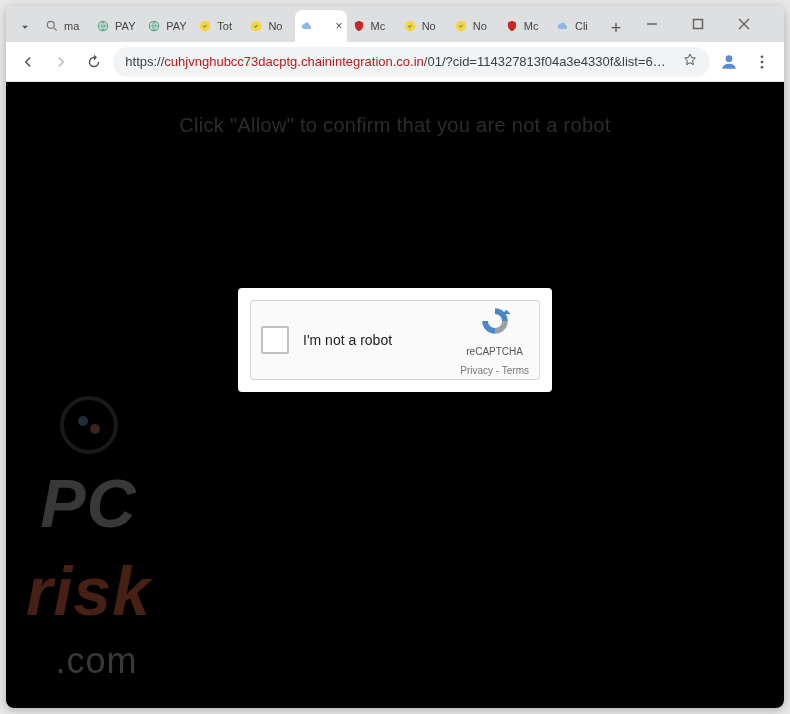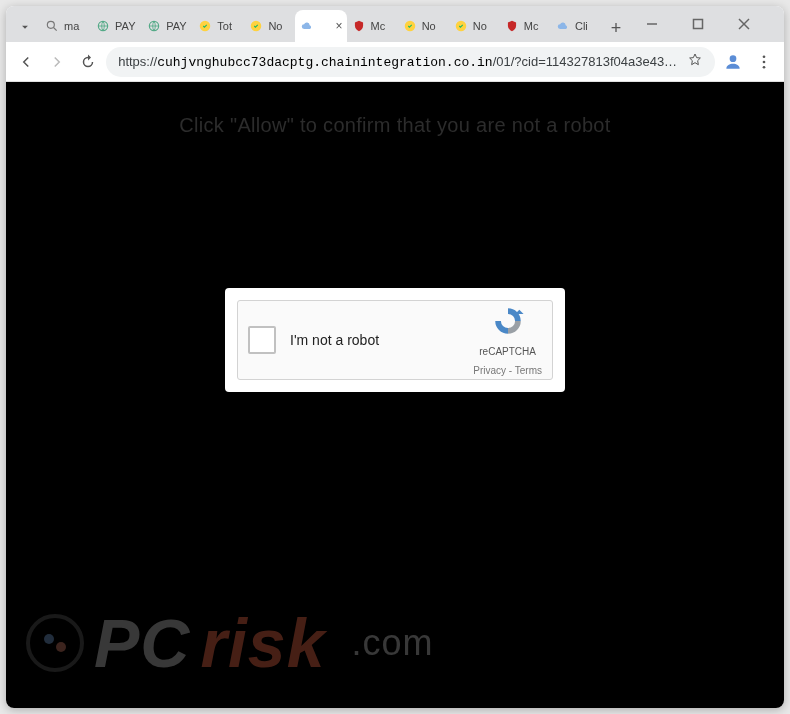--- a/index.html
+++ b/index.html
@@ -21,39 +21,39 @@
   .winbtn { width: 44px; height: 30px; display: flex; align-items: center; justify-content: center; color: #666; border-radius: 4px; }
   .winbtn svg { width: 12px; height: 12px; }
 
   
   .toolbar { height: 40px; background: #fff; display: flex; align-items: center; padding: 0 8px; gap: 6px; border-bottom: 1px solid #e0e0e0; }
   .navbtn { width: 30px; height: 30px; display: flex; align-items: center; justify-content: center; color: #555; border-radius: 50%; }
   .navbtn.disabled { color: #bbb; }
   .navbtn svg { width: 18px; height: 18px; }
   .omnibox { flex: 1 1 auto; height: 30px; background: #f1f3f4; border-radius: 15px; display: flex; align-items: center; padding: 0 12px; gap: 8px; color: #5f6368; font-size: 13px; overflow: hidden; }
   .omnibox .url { flex: 1 1 auto; overflow: hidden; white-space: nowrap; text-overflow: ellipsis; color: #3c4043; }
-  .omnibox .host { color: #000000; font-family: Liberation Mono, monospace; }
+  .omnibox .host { color: #b91c1c; }
   .iconbtn { width: 30px; height: 30px; display: flex; align-items: center; justify-content: center; color: #555; border-radius: 50%; }
 
   
   .viewport { flex: 1 1 auto; background: #000; position: relative; overflow: hidden; }
   .prompt { position: absolute; top: 32px; left: 0; right: 0; text-align: center; color: #2c2c2c; font-size: 20px; font-weight: 400; letter-spacing: .3px; }
 
   
-  .captcha-card { position: absolute; top: 206px; left: 50%; transform: translateX(-50%); width: 340px; background: #fff; border-radius: 4px; box-shadow: 0 2px 8px rgba(0,0,0,.4); padding: 12px; }
+  .captcha-card { position: absolute; top: 206px; left: 50%; transform: translateX(-50%); width: 314px; background: #fff; border-radius: 4px; box-shadow: 0 2px 8px rgba(0,0,0,.4); padding: 12px; }
   .captcha-inner { border: 1px solid #d3d3d3; background: #fafafa; height: 80px; border-radius: 3px; display: flex; align-items: center; padding: 0 10px; }
   .cb { width: 28px; height: 28px; border: 2px solid #c1c1c1; border-radius: 2px; background: #fff; }
   .captcha-label { margin-left: 14px; font-size: 14px; color: #222; flex: 1 1 auto; }
   .captcha-brand { display: flex; flex-direction: column; align-items: center; gap: 8px; }
   .captcha-brand .logo { width: 34px; height: 34px; }
   .captcha-brand .name { font-size: 10px; color: #555; }
   .captcha-brand .links { font-size: 10px; color: #777; }
 
   
-  .watermark { position: absolute; left: 20px; bottom: 26px; font-size: 68px; font-weight: 700; font-style: italic; color: rgba(160,160,160,.35); letter-spacing: 1px; display: flex; align-items: center; gap: 10px; pointer-events: none; }
+  .watermark { position: absolute; left: 20px; bottom: 26px; font-size: 68px; font-weight: 700; font-style: italic; color: rgba(160,160,160,.35); letter-spacing: 1px; display: flex; align-items: center; gap: 10px; pointer-events: none; flex-direction: column; }
   .watermark .wmlogo { width: 58px; height: 58px; border-radius: 50%; border: 4px solid rgba(120,120,120,.35); display: flex; align-items: center; justify-content: center; opacity: .6; }
   .watermark .risk { color: rgba(200,90,60,.35); }
   .watermark .dom { font-style: normal; font-size: 36px; font-weight: 500; margin-left: 16px; }
 
   
   .fav-shield-y { width:14px; height:14px; }
   .fav-shield-r { width:14px; height:14px; }
   .fav-cloud { width:14px; height:14px; }
 </style>
 </head>

